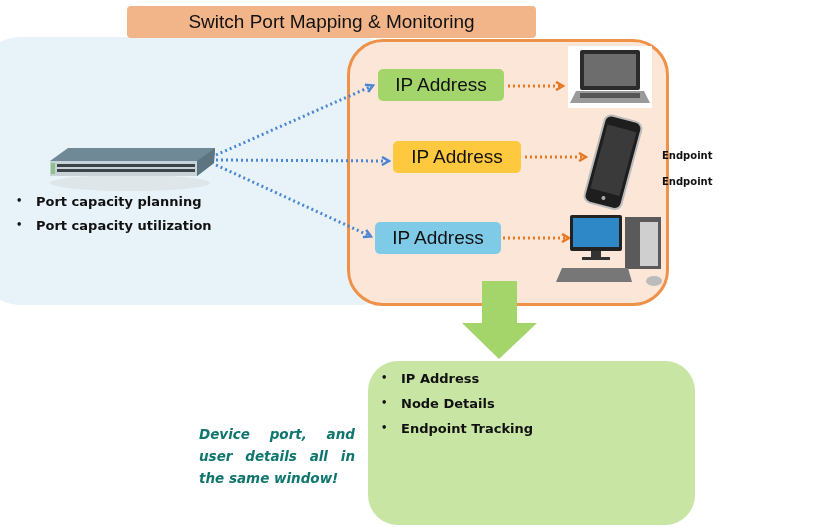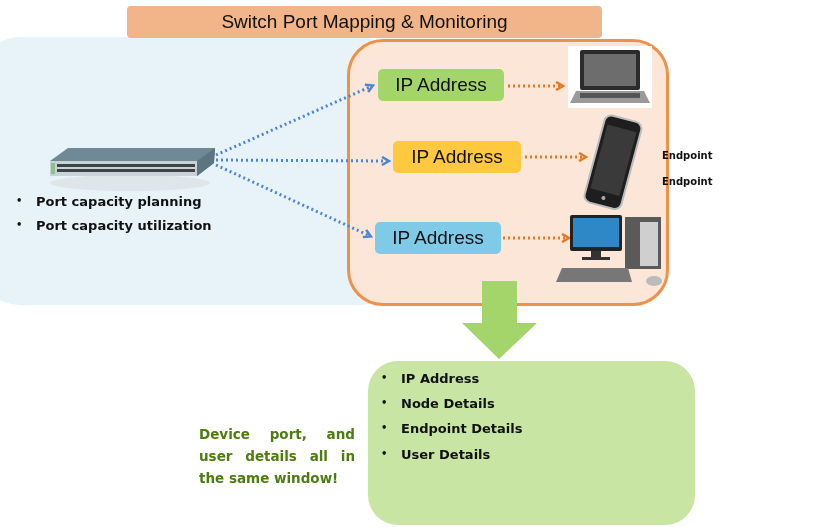--- a/index.html
+++ b/index.html
@@ -1,34 +1,34 @@
 <!DOCTYPE html>
 <html><head>
 <meta charset="utf-8">
 <style>
   * { box-sizing: border-box; margin: 0; padding: 0; }
   body { width: 819px; height: 527px; background: #ffffff; position: relative; overflow: hidden; font-family: "DejaVu Sans", sans-serif; }
   .abs { position: absolute; }
   #left-panel { left: -20px; top: 37px; width: 420px; height: 268px; background: #e8f3f9; border-radius: 40px; }
-  #title-bar { left: 127px; top: 6px; width: 475px; height: 32px; background: #f2b58a; border-radius: 4px; font-family: "Liberation Sans", sans-serif; font-size: 19px; color: #111; text-align: center; line-height: 32px; }
+  #title-bar { left: 127px; top: 6px; width: 409px; height: 32px; background: #f2b58a; border-radius: 4px; font-family: "Liberation Sans", sans-serif; font-size: 19px; color: #111; text-align: center; line-height: 32px; }
   #endpoint-box { left: 347px; top: 39px; width: 322px; height: 267px; background: #fce6d8; border: 3px solid #f0914a; border-radius: 36px; }
   .ip { height: 32px; border-radius: 5px; font-family: "Liberation Sans", sans-serif; font-size: 19px; color: #111; line-height: 32px; text-align: center; }
   #ip1 { left: 378px; top: 69px; width: 126px; background: #a3d56b; }
   #ip2 { left: 393px; top: 141px; width: 128px; background: #fec93f; }
   #ip3 { left: 375px; top: 222px; width: 126px; background: #7fcae6; }
   .bullets { list-style: none; font-weight: bold; font-size: 13px; color: #111; }
   .bullets li { position: relative; padding-left: 20px; }
   .bullets li::before { content: "•"; position: absolute; left: 0; font-size: 10px; top: 1px; }
   #switch-bullets { left: 16px; top: 194px; }
   #switch-bullets li { height: 24px; }
   #endpoint-label { left: 662px; top: 143px; font-weight: bold; font-size: 10px; color: #111; line-height: 26px; }
   #details-box { left: 368px; top: 361px; width: 327px; height: 164px; background: #c8e5a3; border-radius: 30px; }
   #details-bullets { left: 381px; top: 371px; }
   #details-bullets li { height: 25.2px; }
-  #note { left: 199px; top: 423px; width: 156px; font-weight: bold; font-size: 13.5px; color: #4d7c0f; line-height: 22px; text-align: justify; text-align-last: left; }
+  #note { left: 199px; top: 423px; width: 156px; font-weight: bold; font-size: 13.5px; color: #0f766e; line-height: 22px; text-align: justify; text-align-last: left; font-style: italic; }
   svg.overlay { position: absolute; left: 0; top: 0; }
 </style>
 </head>
 <body>
 
 <div id="left-panel" class="abs"></div>
 <div id="title-bar" class="abs">Switch Port Mapping &amp; Monitoring</div>
 <div id="endpoint-box" class="abs"></div>
 
 <svg class="overlay" width="819" height="527">
@@ -100,17 +100,16 @@
 
 <div id="endpoint-label" class="abs">
   <div>Endpoint</div>
   <div>Endpoint</div>
 </div>
 
 <div id="details-box" class="abs"></div>
 <ul id="details-bullets" class="abs bullets">
   <li>IP Address</li>
   <li>Node Details</li>
-  <li>Endpoint Details</li>
-  <li>User Details</li>
+  <li>Endpoint Tracking</li>
 </ul>
 
 <div id="note" class="abs">Device port, and user details all in the same window!</div>
 
 </body></html>

